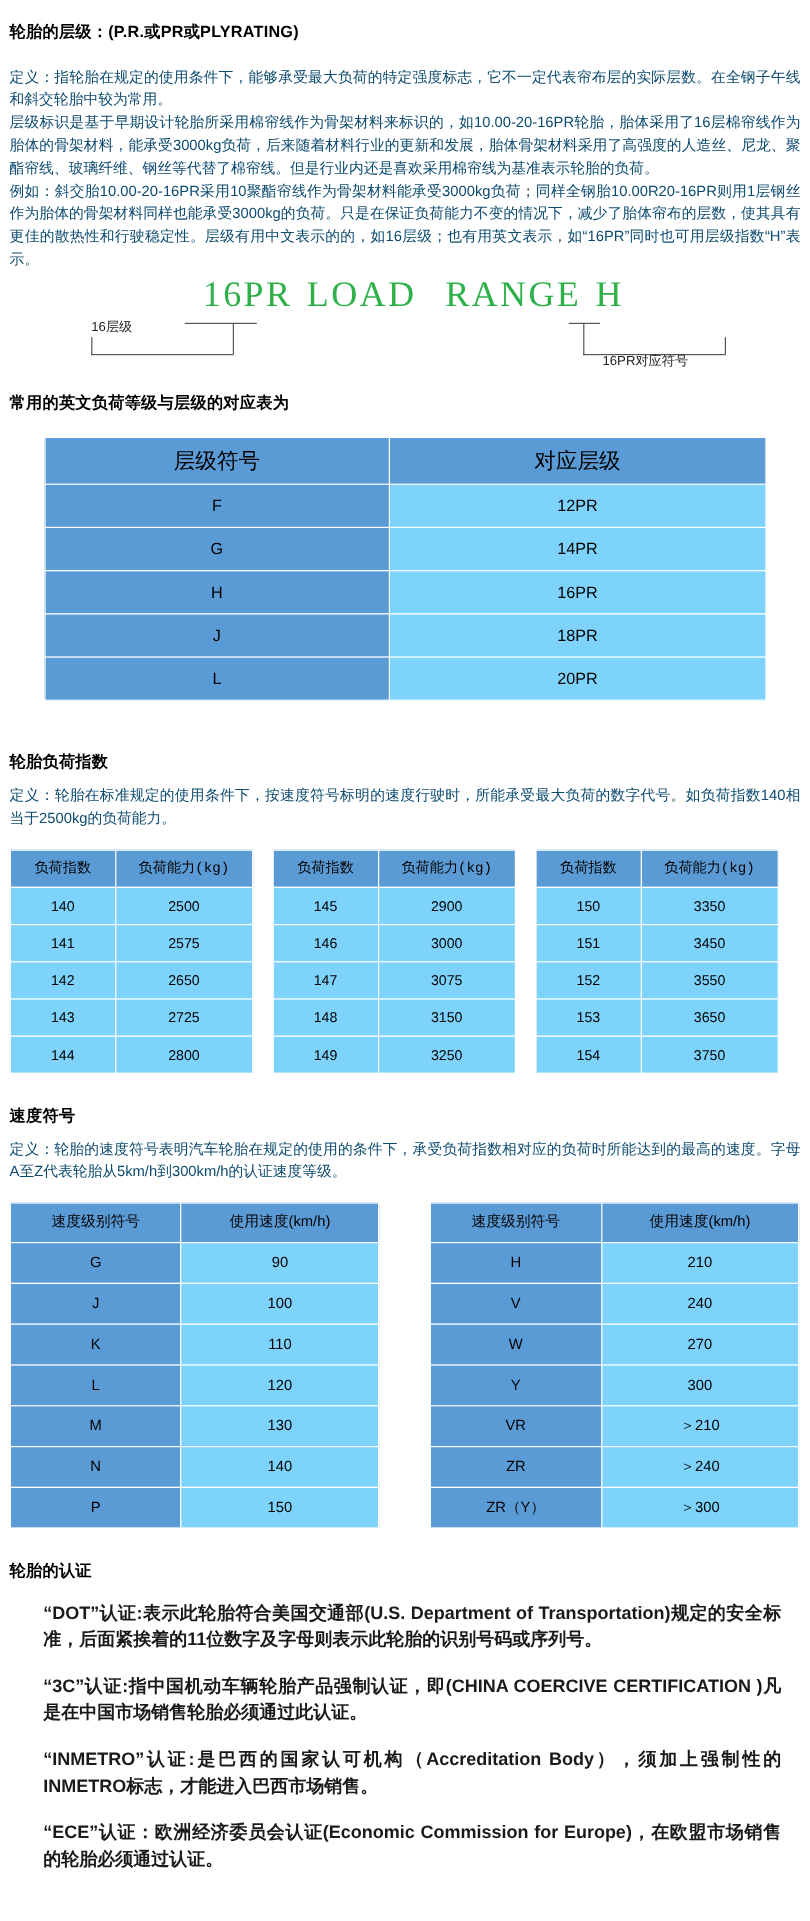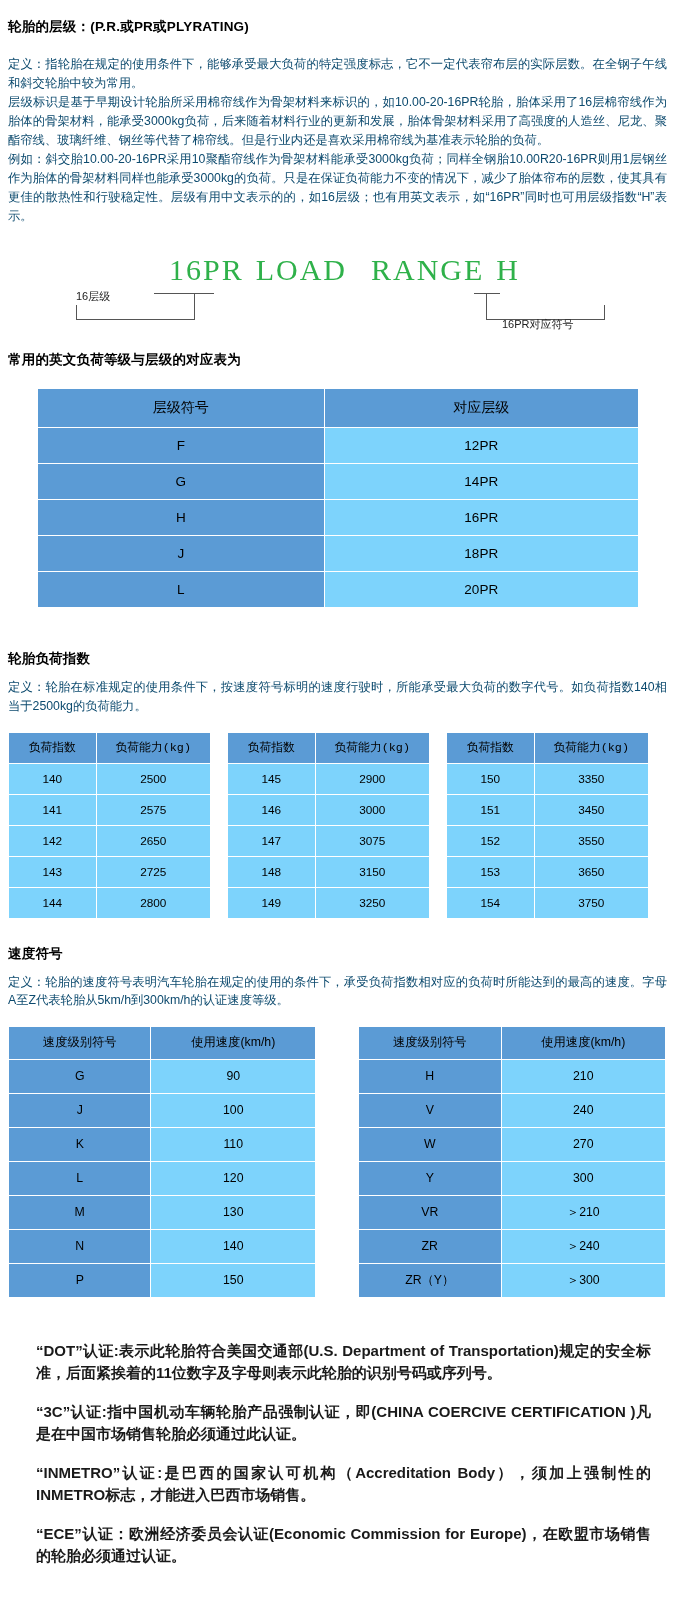--- a/index.html
+++ b/index.html
@@ -35,21 +35,21 @@
   }
   .para + .para { margin-top: 1px; }
   .block-gap-lg { height: 26px; }
   .block-gap-md { height: 16px; }
   .block-gap-sm { height: 9px; }
 
   
   .ply-graphic {
     position: relative;
     height: 72px;
-    margin-top: 28px;
+    margin-top: 4px;
   }
   .ply-text {
     text-align: center;
     color: #2fb14a;
     font-size: 30px;
     letter-spacing: 2px;
     font-family: "Liberation Serif", serif;
     font-weight: normal;
     padding-left: 14px;
   }
@@ -102,21 +102,21 @@
   .t-body-right {
     background: #7dd3fc;
     color: #000;
   }
 
   
   .ply-table {
     margin: 0 auto;
     width: 602px;
   }
-  .ply-table th { height: 36px; font-size: 14px; }
+  .ply-table th { height: 36px; font-size: 18px; }
   .ply-table td { height: 33px; font-size: 13.5px; }
   .ply-table col.c1 { width: 288px; }
   .ply-table col.c2 { width: 314px; }
 
   
   .li-caption {
     font-size: 12.5px;
     font-weight: bold;
     margin: 0 0 6px 2px;
   }
@@ -426,20 +426,21 @@
           <td class="t-body-left">ZR（Y）</td>
           <td class="t-body-right">＞300</td>
         </tr>
       </tbody>
     </table>
 
   </div>
 
   <div class="block-gap-lg"></div>
 
+  <h2 class="section-title">轮胎的认证</h2>
   <div class="cert-list">
     <p class="indent">“DOT”认证:表示此轮胎符合美国交通部(U.S. Department of Transportation)规定的安全标准，后面紧挨着的11位数字及字母则表示此轮胎的识别号码或序列号。</p>
     <p class="indent">“3C”认证:指中国机动车辆轮胎产品强制认证，即(CHINA COERCIVE CERTIFICATION )凡是在中国市场销售轮胎必须通过此认证。</p>
     <p class="indent">“INMETRO”认证:是巴西的国家认可机构（Accreditation Body），须加上强制性的INMETRO标志，才能进入巴西市场销售。</p>
     <p class="indent">“ECE”认证：欧洲经济委员会认证(Economic Commission for Europe)，在欧盟市场销售的轮胎必须通过认证。</p>
   </div>
 
 </div>
 
 </body></html>

